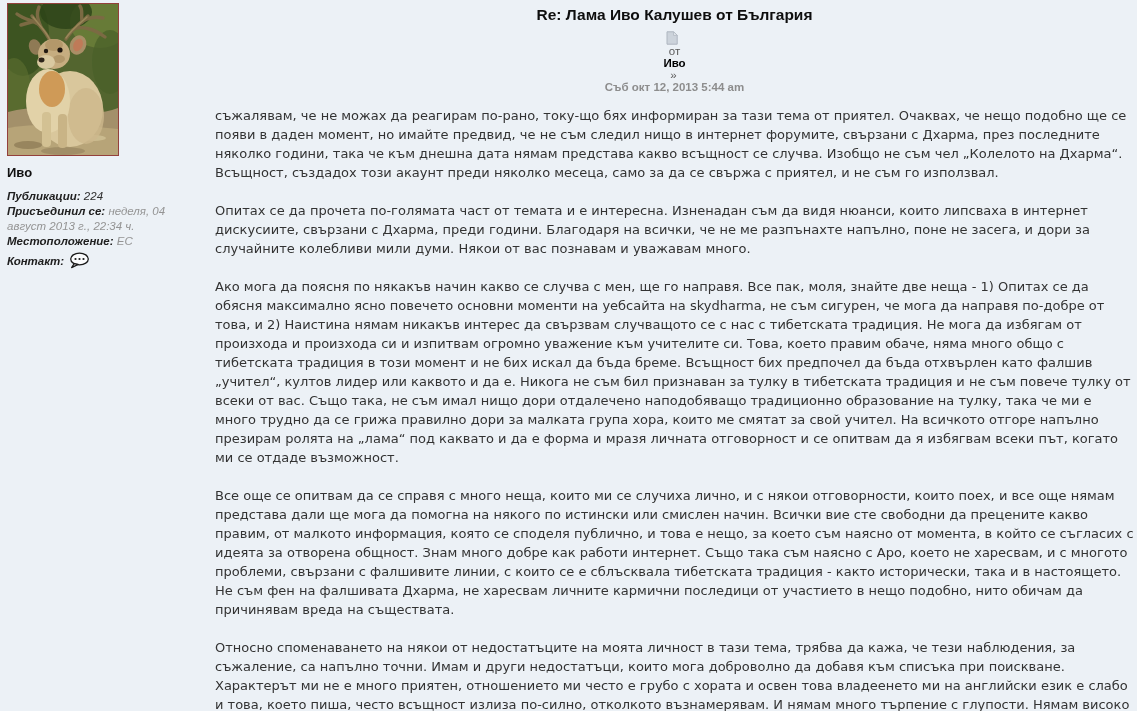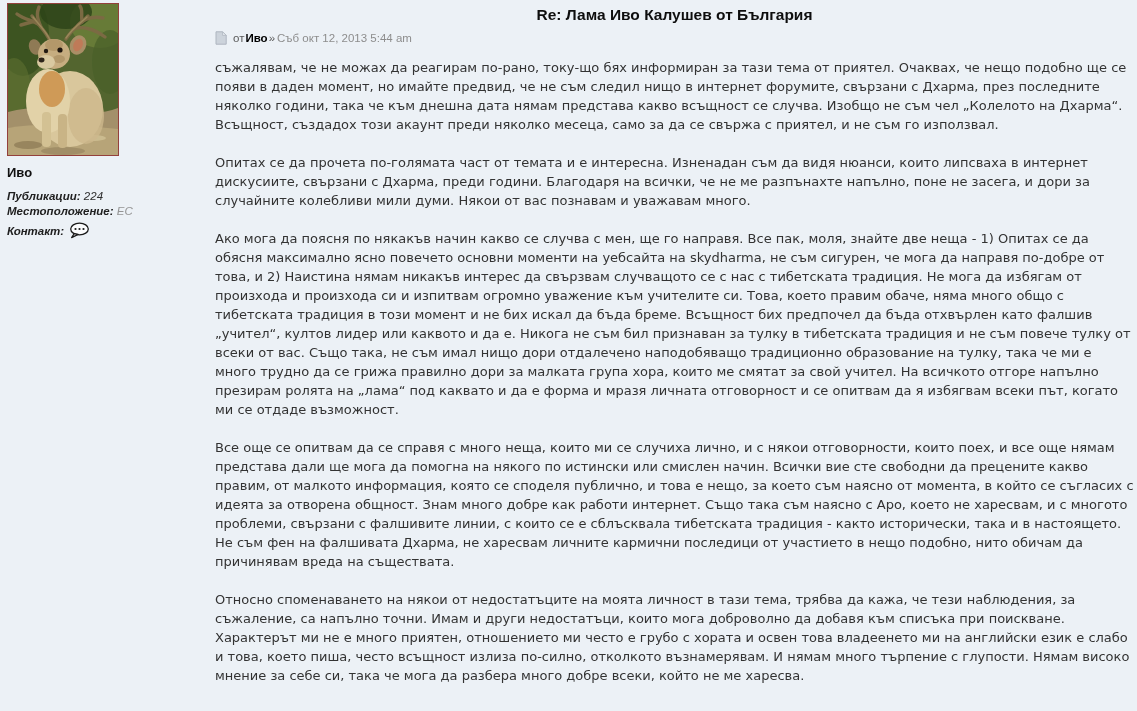--- a/index.html
+++ b/index.html
@@ -41,27 +41,27 @@
   .title {
     margin: 5px 0 0 0;
     font-family: "Liberation Sans", sans-serif;
     font-size: 15.5px; line-height: 19px;
     font-weight: bold; color: #0e0e0e; text-align: center;
   }
   .byline {
     margin-top: 7px;
     display: flex; align-items: center;
     font-family: "Liberation Sans", sans-serif;
-    font-size: 11.5px; color: #5a5a5a;
+    font-size: 11.5px; color: #5a5a5a; flex-direction: column;
   }
   .post-icon { margin-right: 6px; display: inline-flex; }
   .by-prefix { color: #5a5a5a; }
   .by-author { color: #000; font-weight: bold; margin: 0 1px 0 1px; cursor: pointer; }
   .by-sep { margin: 0 2px 0 0; color: #5a5a5a; }
-  .by-date { color: #8d8d8d; }
+  .by-date { color: #8d8d8d; font-weight: bold; }
 
   .content {
     margin-top: 13px;
     font-size: 13px; line-height: 19px; color: #333;
   }
   .content p { margin: 0 0 19px 0; }
   .content p:last-child { margin-bottom: 0; }
 </style>
 </head>
 <body>
@@ -113,20 +113,21 @@
         <circle cx="52" cy="46" r="2.6" fill="#1d150e"></circle>
         <circle cx="38" cy="47" r="2.2" fill="#221a12"></circle>
       </svg>
     </div>
 
     <div class="username">Иво</div>
 
     <div class="profile-fields">
       <div class="field"><span class="flabel">Публикации:</span> <span class="fval">224</span></div>
 
+      <div class="field"><span class="flabel">Присъединил се:</span> <span class="fval muted">неделя, 04 август 2013 г., 22:34 ч.</span></div>
 
       <div class="field"><span class="flabel">Местоположение:</span> <span class="fval muted">ЕС</span></div>
 
       <div class="field contact">
           <span class="flabel">Контакт:</span>
         <span class="pm-icon">
           <svg width="21" height="17" viewBox="0 0 21 17">
             <ellipse cx="10.5" cy="7" rx="8.8" ry="5.8" fill="#fbfcfd" stroke="#1a1a1a" stroke-width="1.3"></ellipse>
             <circle cx="6.5" cy="7" r="1.1" fill="#1a1a1a"></circle>
             <circle cx="10.5" cy="7" r="1.1" fill="#1a1a1a"></circle>

